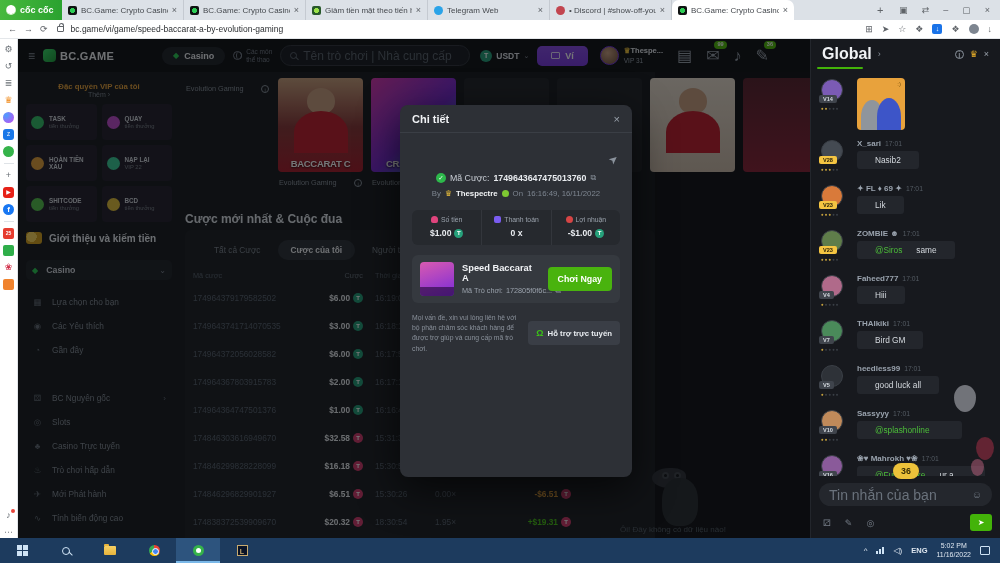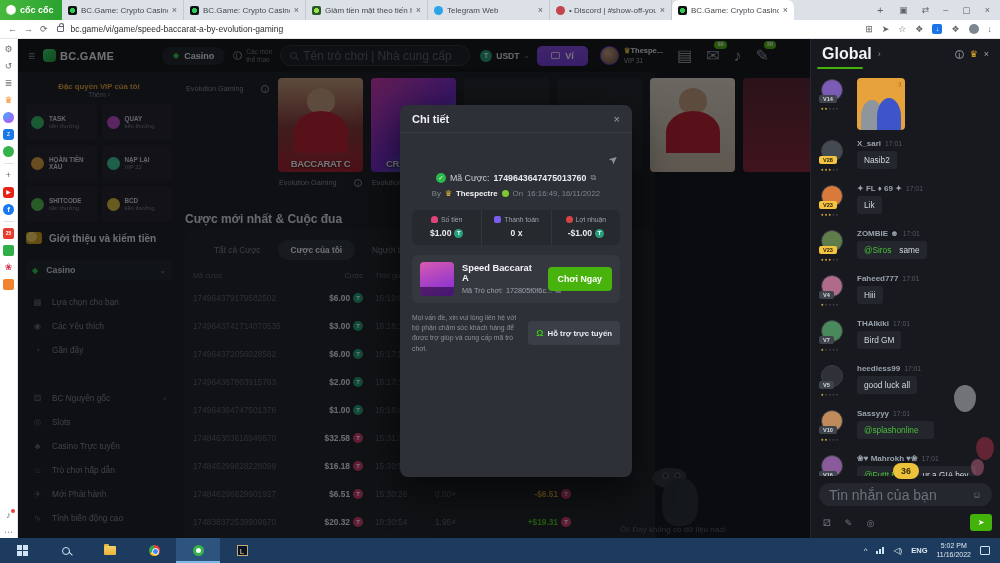--- a/index.html
+++ b/index.html
@@ -217,22 +217,22 @@
   #msgs{position:absolute;left:0;right:0;top:34px;bottom:62px;overflow:hidden;padding:4px 8px 0;}
   .msg{position:relative;padding-left:38px;margin-bottom:9px;min-height:36px;}
   .avatar{position:absolute;left:2px;top:1px;width:22px;height:22px;border-radius:50%;border:1px solid #3a3f46;}
   .vipb{position:absolute;left:0;top:17px;font-size:5.6px;font-weight:bold;border-radius:2px;padding:1px 4px;}
   .vipb[data-tone="gold"]{background:#f5c542;color:#2b2309;}
   .vipb[data-tone="gray"]{background:#3f444c;color:#d5dae0;}
   .stars{position:absolute;left:2px;top:28px;font-size:4.5px;letter-spacing:1px;}
   .sg{color:#caa53d;} .sx{color:#3a3f46;}
   .mhead{font-size:8px;color:#99a2ad;font-weight:bold;white-space:nowrap;overflow:hidden;}
   .mtime{font-size:6.8px;color:#545b63;font-weight:normal;margin-left:4px;}
-  .bubble{display:inline-block;margin-top:3px;background:#23262c;border-radius:3px;padding:4px 7px;font-size:8.3px;color:#d4d9de;max-width:128px;}
-  .mention{color:#4cbf39;margin-right:8px;}
+  .bubble{display:inline-block;margin-top:3px;background:#23262c;border-radius:3px;padding:4px 18px;font-size:8.3px;color:#d4d9de;max-width:128px;}
+  .mention{color:#4cbf39;margin-right:14px;}
   .mention:empty{margin:0;}
   .sticker{width:48px;height:52px;border-radius:4px;background:#e8a23c;position:relative;overflow:hidden;margin-top:1px;}
   .blob1{position:absolute;left:4px;bottom:-4px;width:22px;height:34px;border-radius:50% 50% 0 0;background:#8f959c;}
   .blob2{position:absolute;left:20px;bottom:-6px;width:24px;height:38px;border-radius:50% 50% 0 0;background:#3d55c8;}
   .face{position:absolute;right:4px;top:3px;font-size:6px;color:#7a5410;}
   #unread{position:absolute;left:82px;top:424px;background:#edc23a;color:#3a2f05;font-size:8.8px;font-weight:bold;
           border-radius:11px;padding:3px 8px;z-index:3;}
   .balloon{position:absolute;border-radius:50% 50% 50% 50%/46% 46% 54% 54%;opacity:.45;}
   .b1{right:24px;top:346px;width:22px;height:27px;background:#dfe3e8;}
   .b2{right:6px;top:398px;width:18px;height:23px;background:#c2334d;}

